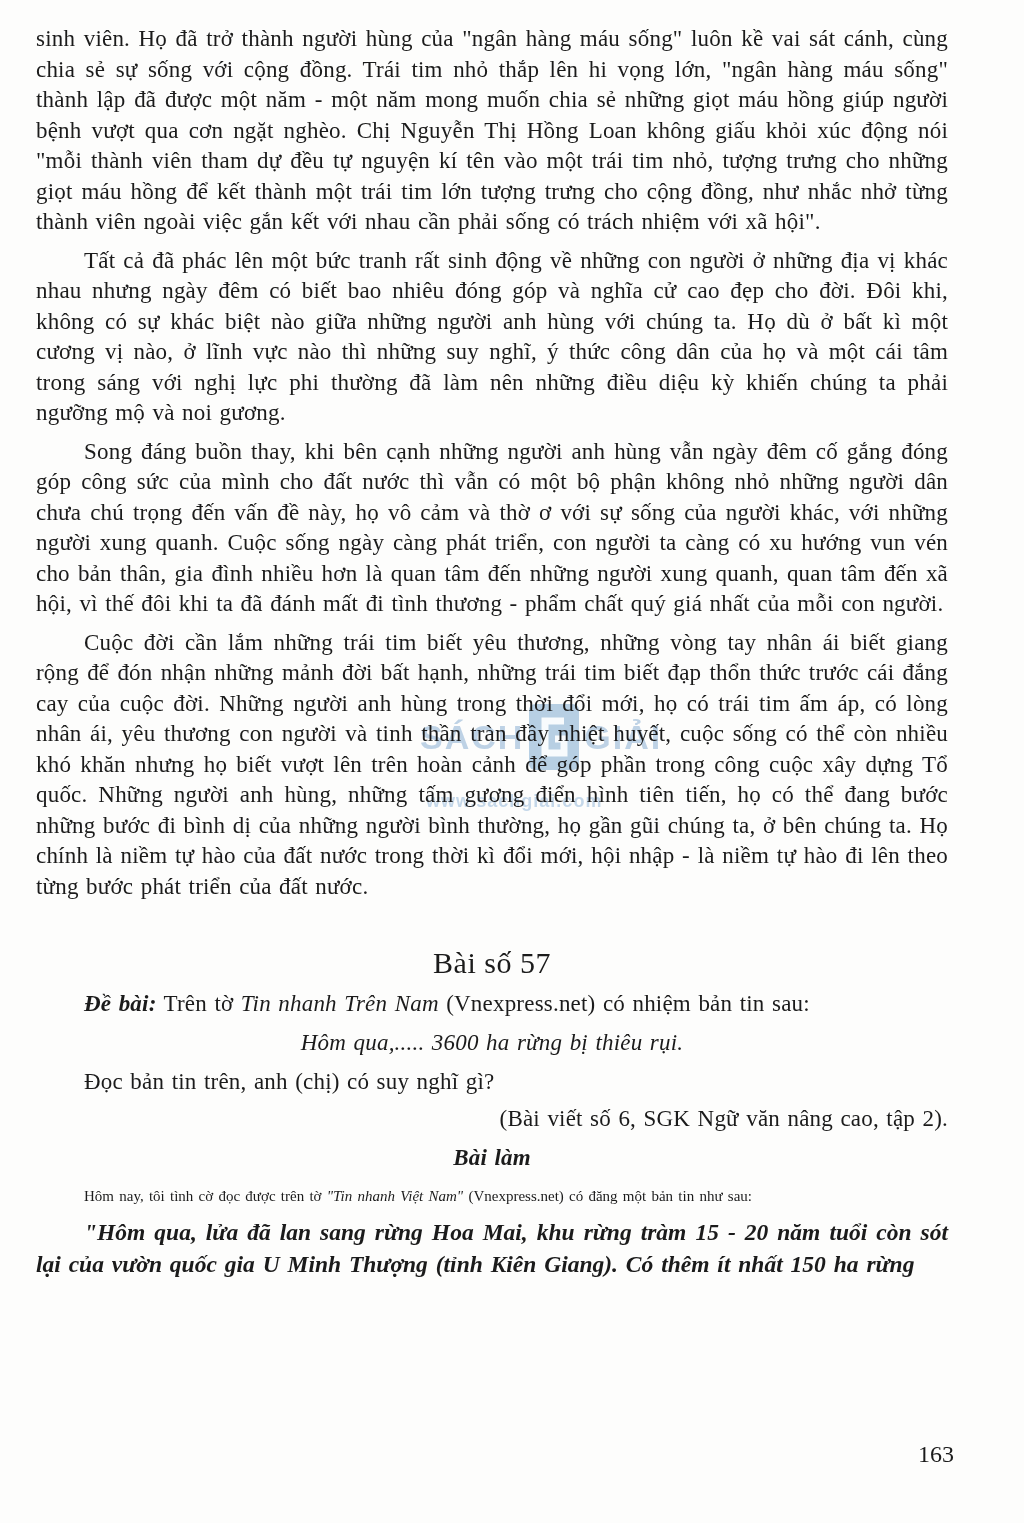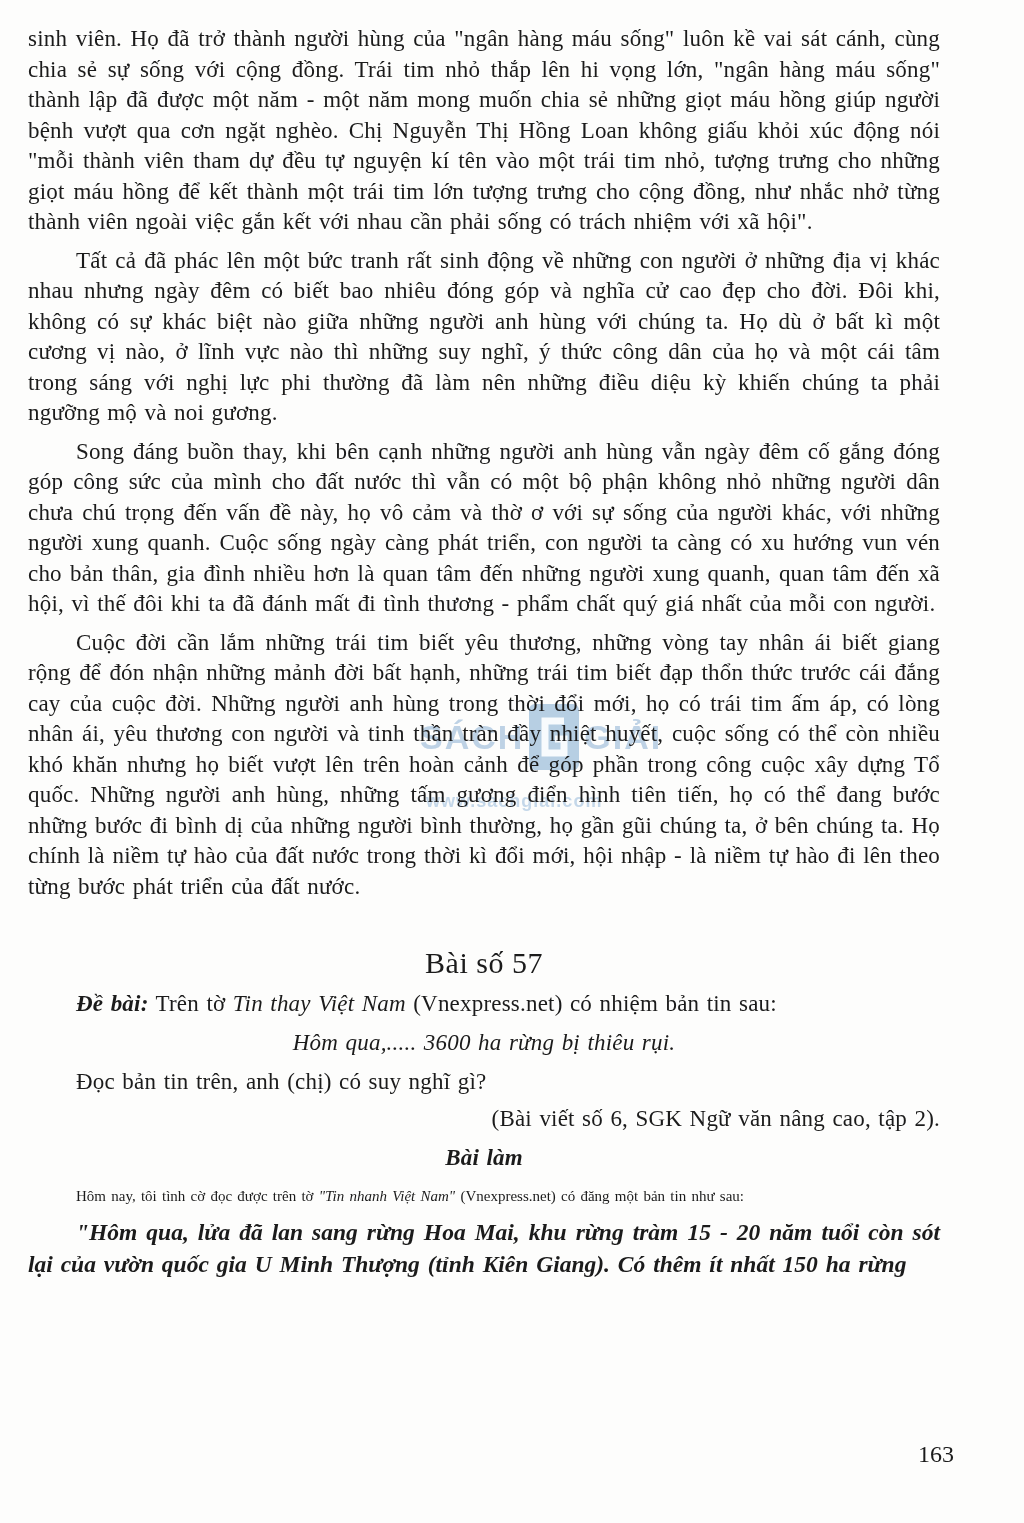--- a/index.html
+++ b/index.html
@@ -12,21 +12,21 @@
     margin: 0 auto;
     background: #fdfdfc;
     overflow: hidden;
     font-family: "Liberation Serif", "DejaVu Serif", serif;
     color: #1b1b1b;
   }
 
   
   .content {
     position: absolute;
-    left: 28px;
+    left: 36px;
     top: 24px;
     width: 912px;
     z-index: 1;
   }
 
   p.body {
     margin: 0 0 8px 0;
     font-size: 23px;
     line-height: 30.5px;
     text-align: justify;
@@ -148,21 +148,21 @@
 
   <div class="content">
 
     <p class="body no-indent">sinh viên. Họ đã trở thành người hùng của "ngân hàng máu sống" luôn kề vai sát cánh, cùng chia sẻ sự sống với cộng đồng. Trái tim nhỏ thắp lên hi vọng lớn, "ngân hàng máu sống" thành lập đã được một năm - một năm mong muốn chia sẻ những giọt máu hồng giúp người bệnh vượt qua cơn ngặt nghèo. Chị Nguyễn Thị Hồng Loan không giấu khỏi xúc động nói "mỗi thành viên tham dự đều tự nguyện kí tên vào một trái tim nhỏ, tượng trưng cho những giọt máu hồng để kết thành một trái tim lớn tượng trưng cho cộng đồng, như nhắc nhở từng thành viên ngoài việc gắn kết với nhau cần phải sống có trách nhiệm với xã hội".</p>
     <p class="body">Tất cả đã phác lên một bức tranh rất sinh động về những con người ở những địa vị khác nhau nhưng ngày đêm có biết bao nhiêu đóng góp và nghĩa cử cao đẹp cho đời. Đôi khi, không có sự khác biệt nào giữa những người anh hùng với chúng ta. Họ dù ở bất kì một cương vị nào, ở lĩnh vực nào thì những suy nghĩ, ý thức công dân của họ và một cái tâm trong sáng với nghị lực phi thường đã làm nên những điều diệu kỳ khiến chúng ta phải ngưỡng mộ và noi gương.</p>
     <p class="body">Song đáng buồn thay, khi bên cạnh những người anh hùng vẫn ngày đêm cố gắng đóng góp công sức của mình cho đất nước thì vẫn có một bộ phận không nhỏ những người dân chưa chú trọng đến vấn đề này, họ vô cảm và thờ ơ với sự sống của người khác, với những người xung quanh. Cuộc sống ngày càng phát triển, con người ta càng có xu hướng vun vén cho bản thân, gia đình nhiều hơn là quan tâm đến những người xung quanh, quan tâm đến xã hội, vì thế đôi khi ta đã đánh mất đi tình thương - phẩm chất quý giá nhất của mỗi con người.</p>
     <p class="body">Cuộc đời cần lắm những trái tim biết yêu thương, những vòng tay nhân ái biết giang rộng để đón nhận những mảnh đời bất hạnh, những trái tim biết đạp thổn thức trước cái đắng cay của cuộc đời. Những người anh hùng trong thời đổi mới, họ có trái tim ấm áp, có lòng nhân ái, yêu thương con người và tinh thần tràn đầy nhiệt huyết, cuộc sống có thể còn nhiều khó khăn nhưng họ biết vượt lên trên hoàn cảnh để góp phần trong công cuộc xây dựng Tổ quốc. Những người anh hùng, những tấm gương điển hình tiên tiến, họ có thể đang bước những bước đi bình dị của những người bình thường, họ gần gũi chúng ta, ở bên chúng ta. Họ chính là niềm tự hào của đất nước trong thời kì đổi mới, hội nhập - là niềm tự hào đi lên theo từng bước phát triển của đất nước.</p>
 
     <h2 class="exercise-title">Bài số 57</h2>
 
-    <p class="line indent"><span class="bold-italic">Đề bài:</span><span> Trên tờ </span><span class="italic">Tin thay Việt Nam</span><span> (Vnexpress.net) có nhiệm bản tin sau:</span></p>
+    <p class="line indent"><span class="bold-italic">Đề bài:</span><span> Trên tờ </span><span class="italic">Tin nhanh Trên Nam</span><span> (Vnexpress.net) có nhiệm bản tin sau:</span></p>
 
     <p class="line center italic">Hôm qua,..... 3600 ha rừng bị thiêu rụi.</p>
 
     <p class="line indent">Đọc bản tin trên, anh (chị) có suy nghĩ gì?</p>
 
     <p class="line right attribution">(Bài viết số 6, SGK Ngữ văn nâng cao, tập 2).</p>
 
     <p class="line center answer-heading">Bài làm</p>
 
     <p class="answer-open"><span>Hôm nay, tôi tình cờ đọc được trên tờ </span><span class="italic">"Tin nhanh Việt Nam"</span><span> (Vnexpress.net) có đăng một bản tin như sau:</span></p>

